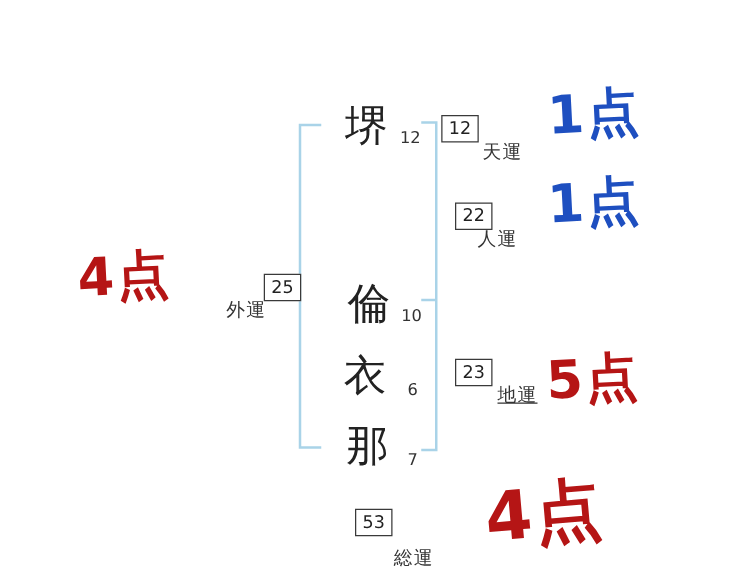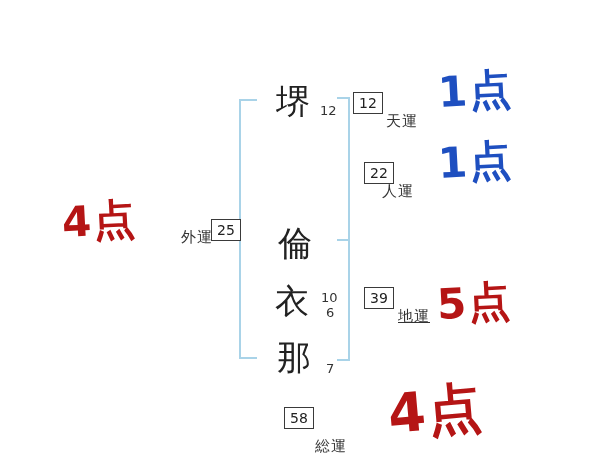--- a/index.html
+++ b/index.html
@@ -74,41 +74,41 @@
     <path d="M257 100 L240 100 L240 358 L257 358" fill="none" stroke="#a9d3e8" stroke-width="2"></path>
 
     <path d="M337 98 L349 98 L349 360 L337 360" fill="none" stroke="#a9d3e8" stroke-width="2"></path>
     <path d="M349 240 L337 240" fill="none" stroke="#a9d3e8" stroke-width="2"></path>
   </svg>
 
   <span class="abs kanji" style="left:276px; top:84px;">堺</span>
   <span class="abs strokes" style="left:320px; top:104px;">12</span>
 
   <span class="abs kanji" style="left:278px; top:226px;">倫</span>
-  <span class="abs strokes" style="left:321px; top:247px;margin-top:44px;">10</span>
+  <span class="abs strokes" style="left:321px; top:247px;">10</span>
 
   <span class="abs kanji" style="left:275px; top:284px;">衣</span>
   <span class="abs strokes" style="left:326px; top:306px;">6</span>
 
   <span class="abs kanji" style="left:277px; top:340px;">那</span>
   <span class="abs strokes" style="left:326px; top:362px;">7</span>
 
   <span class="abs valbox" style="left:353px; top:92px;">12</span>
   <span class="abs boxlabel" style="left:386px; top:98px;">天運</span>
   <span class="abs score blue" style="left:438px; top:70px;">1点</span>
 
   <span class="abs valbox" style="left:364px; top:162px;">22</span>
   <span class="abs boxlabel" style="left:382px; top:168px;">人運</span>
   <span class="abs score blue" style="left:438px; top:141px;">1点</span>
 
-  <span class="abs boxlabel" style="left:181px; top:214px;">外運</span>
+  <span class="abs boxlabel" style="left:181px; top:225px;">外運</span>
   <span class="abs valbox" style="left:211px; top:219px;">25</span>
   <span class="abs score red" style="left:62px; top:200px;">4点</span>
 
-  <span class="abs valbox" style="left:364px; top:287px;">39</span>
+  <span class="abs valbox" style="left:364px; top:287px;">23</span>
   <span class="abs boxlabel" style="left:398px; top:293px;text-decoration:underline;">地運</span>
   <span class="abs score red" style="left:437px; top:282px;">5点</span>
 
-  <span class="abs valbox" style="left:284px; top:407px;">58</span>
+  <span class="abs valbox" style="left:284px; top:407px;">53</span>
   <span class="abs boxlabel" style="left:315px; top:423px;">総運</span>
   <span class="abs score red big" style="left:388px; top:384px;">4点</span>
 
 </div>
 
 </body></html>

